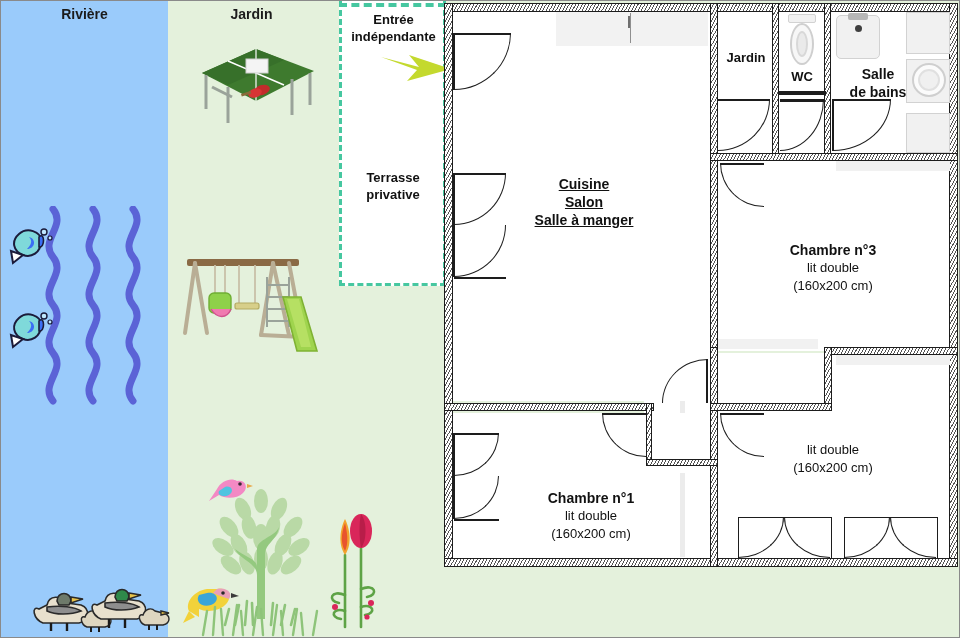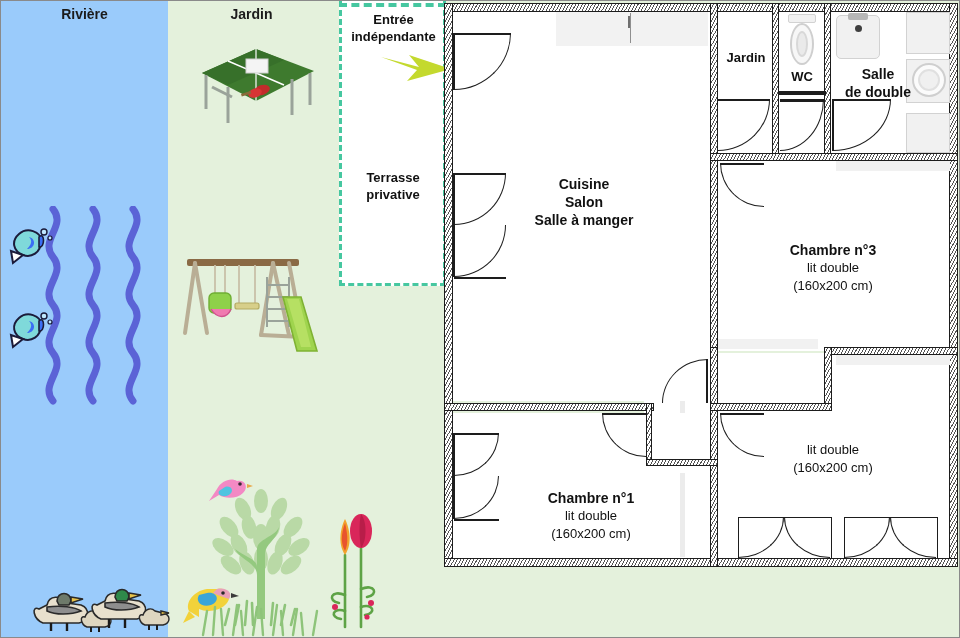--- a/index.html
+++ b/index.html
@@ -470,37 +470,37 @@
     <div class="swing arc-bl" style="left:158px;top:410px;width:44px;height:44px;"></div>
 
     <div style="position:absolute;left:294px;top:514px;width:92px;height:41px;border:1.4px solid #1d1d1d;border-bottom:none;background:transparent;"></div>
     <div class="swing arc-br" style="left:294px;top:514px;width:46px;height:41px;"></div>
     <div class="swing arc-bl" style="left:340px;top:514px;width:46px;height:41px;"></div>
 
     <div style="position:absolute;left:400px;top:514px;width:92px;height:41px;border:1.4px solid #1d1d1d;border-bottom:none;background:transparent;"></div>
     <div class="swing arc-br" style="left:400px;top:514px;width:46px;height:41px;"></div>
     <div class="swing arc-bl" style="left:446px;top:514px;width:46px;height:41px;"></div>
 
-    <div class="room-label" style="left:60px;top:172px;width:160px;">
+    <div class="room-label" style="left:60px;top:172px;width:160px;text-decoration:underline;">
       <span class="rl-title">Cuisine</span>
       <span class="rl-title">Salon</span>
       <span class="rl-title">Salle à manger</span>
     </div>
 
     <div class="room-label small" style="left:272px;top:46px;width:60px;">
       <span class="rl-title">Jardin</span>
     </div>
 
     <div class="room-label small" style="left:334px;top:65px;width:48px;">
       <span class="rl-title">WC</span>
     </div>
 
     <div class="room-label" style="left:382px;top:62px;width:104px;">
       <span class="rl-title">Salle</span>
-      <span class="rl-title">de double</span>
+      <span class="rl-title">de bains</span>
     </div>
 
     <div class="room-label" style="left:294px;top:238px;width:190px;">
       <span class="rl-title">Chambre n°3</span>
       <span class="rl-sub">lit double</span>
       <span class="rl-sub">(160x200 cm)</span>
     </div>
 
     <div class="room-label" style="left:294px;top:438px;width:190px;">
       <span class="rl-sub">lit double</span>

